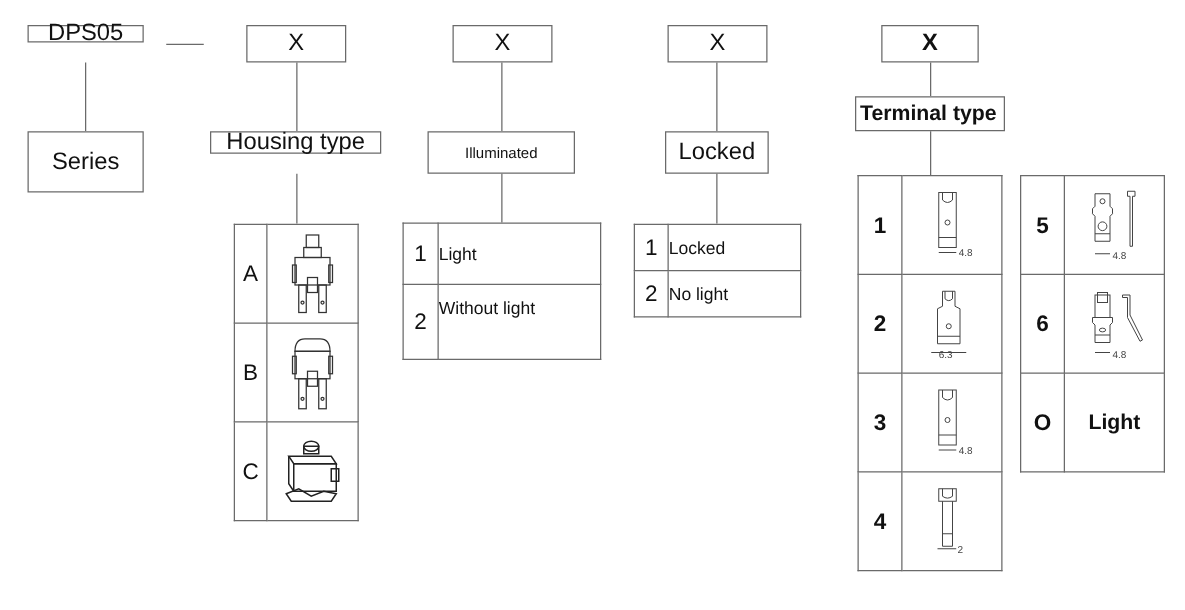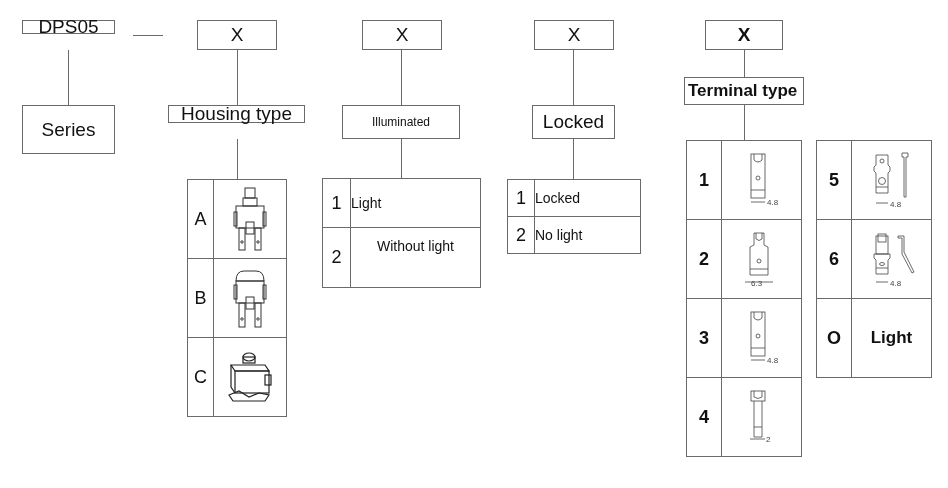--- a/index.html
+++ b/index.html
@@ -119,21 +119,21 @@
   </table>
 
 <table class="opt" style="left:322px;top:178px;width:159px;">
   <tbody>
       <tr style="height:49px;">
     <td class="code" style="width:27px;">1</td>
     <td class="label">Light</td>
   </tr>
   <tr style="height:60px;">
     <td class="code">2</td>
-    <td class="label" style="vertical-align:top;padding-top:10px;text-align:center;">Without light</td>
+    <td class="label" style="vertical-align:top;padding-top:10px;">Without light</td>
   </tr>
 </tbody>
   </table>
 
 <table class="opt" style="left:507px;top:179px;width:134px;">
   <tbody>
       <tr style="height:37px;">
     <td class="code" style="width:26px;">1</td>
     <td class="label">Locked</td>
   </tr>

